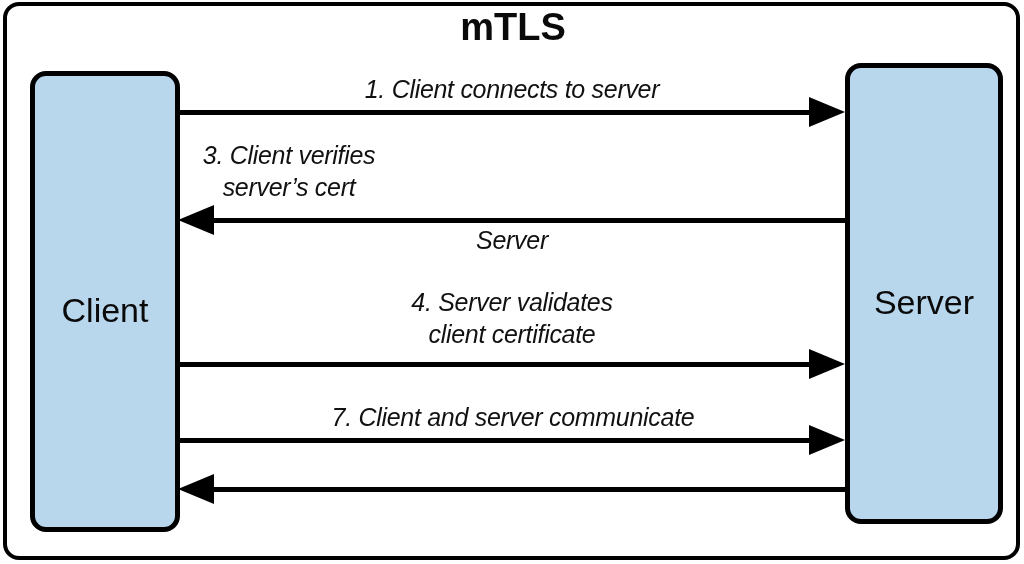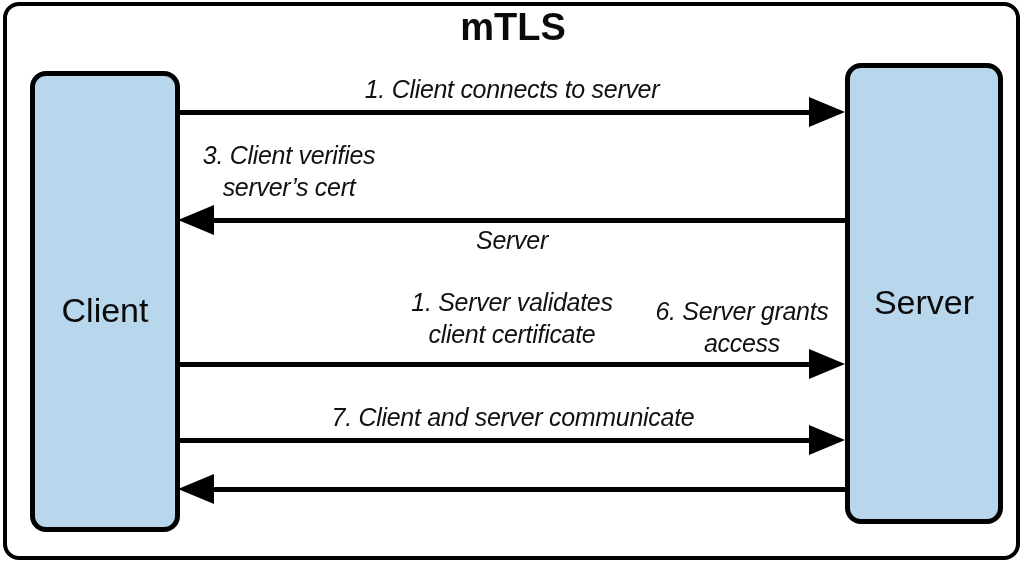--- a/index.html
+++ b/index.html
@@ -117,19 +117,17 @@
   <div class="arrow-line" style="left: 178px; top: 438px; width: 640px; background: rgb(0, 0, 0);"></div>
   <div class="arrow-head to-right" style="left:809px; top:425px;"></div>
 
   <div class="arrow-line" style="left: 208px; top: 487px; width: 637px; background: rgb(0, 0, 0);"></div>
   <div class="arrow-head to-left" style="left:178px; top:474px;"></div>
 
   <div id="msg-1" class="msg">1. Client connects to server</div>
   <div id="msg-3" class="msg">3. Client verifies
 server’s cert</div>
   <div id="server-note" class="msg">Server</div>
-  <div id="msg-5" class="msg">1. Server validates
+  <div id="msg-5" class="msg">4. Server validates
 client certificate</div>
-  <div id="msg-6" class="msg">6. Server grants
-access</div>
   <div id="msg-7" class="msg">7. Client and server communicate</div>
 
 </div>
 
 </body></html>

